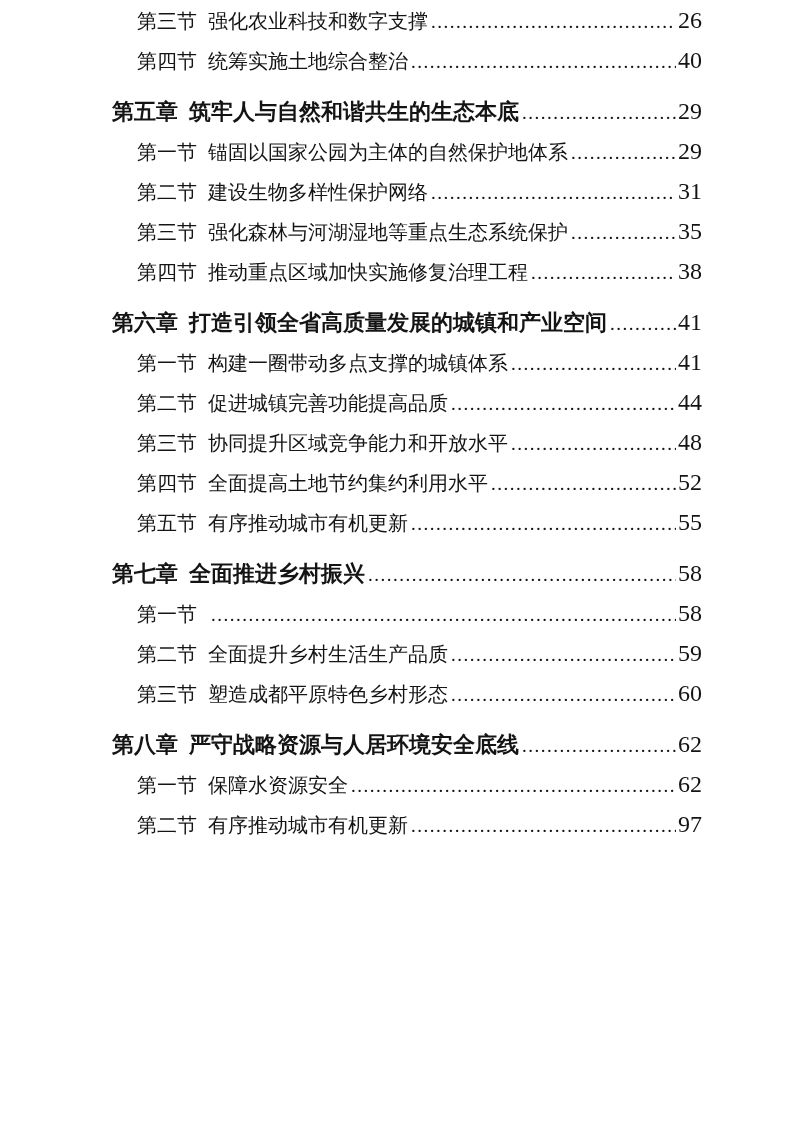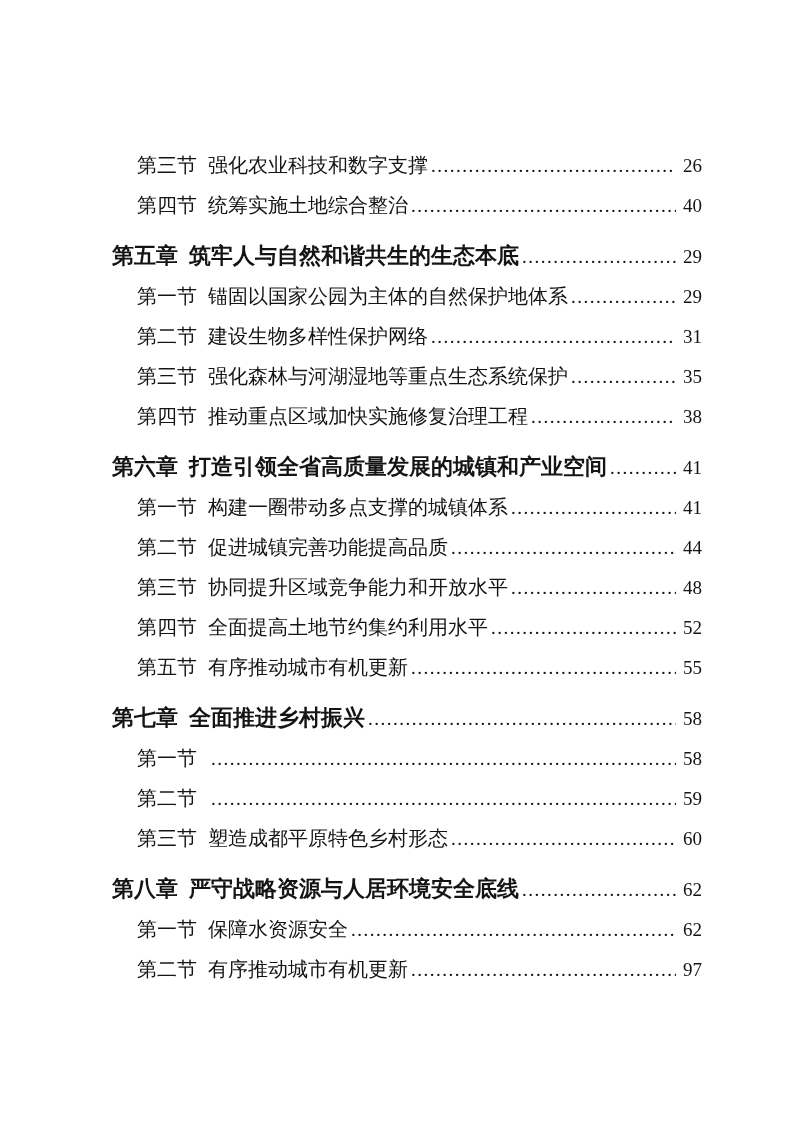--- a/index.html
+++ b/index.html
@@ -8,21 +8,20 @@
     height: 1132px;
     background: #ffffff;
     color: #141414;
     overflow: hidden;
     font-family: "Liberation Serif", "DejaVu Serif", serif;
   }
   .toc {
     box-sizing: border-box;
     margin-left: 112px;
     width: 590px;
-    padding-top: 145px;
   }
   .entry {
     display: flex;
     align-items: baseline;
     height: 40px;
     line-height: 40px;
   }
   .entry.section {
     padding-left: 25px;
     font-size: 20px;
@@ -46,21 +45,21 @@
     font-size: 19px;
   }
   .leader::after {
     content: "....................................................................................................................................................";
     letter-spacing: 1.5px;
   }
   .pagenum {
     white-space: nowrap;
     font-family: "Liberation Serif", "DejaVu Serif", serif;
     font-weight: normal;
-    font-size: 19px;
+    font-size: 24px;
     text-align: right;
     min-width: 24px;
   }
 </style>
 </head>
 <body style="background: rgb(255, 255, 255); color: rgb(20, 20, 20);">
 
 <main class="toc" id="toc-list">
     <div class="entry section">
     <span class="label">第三节</span>
@@ -146,20 +145,21 @@
     <span class="leader"></span>
     <span class="pagenum">58</span>
   </div>
     <div class="entry section">
     <span class="label">第一节</span>
     <span class="leader"></span>
     <span class="pagenum">58</span>
   </div>
     <div class="entry section">
     <span class="label">第二节</span>
+    <span class="title">全面提升乡村生活生产品质</span>
     <span class="leader"></span>
     <span class="pagenum">59</span>
   </div>
     <div class="entry section">
     <span class="label">第三节</span>
     <span class="title">塑造成都平原特色乡村形态</span>
     <span class="leader"></span>
     <span class="pagenum">60</span>
   </div>
     <div class="entry chapter">

